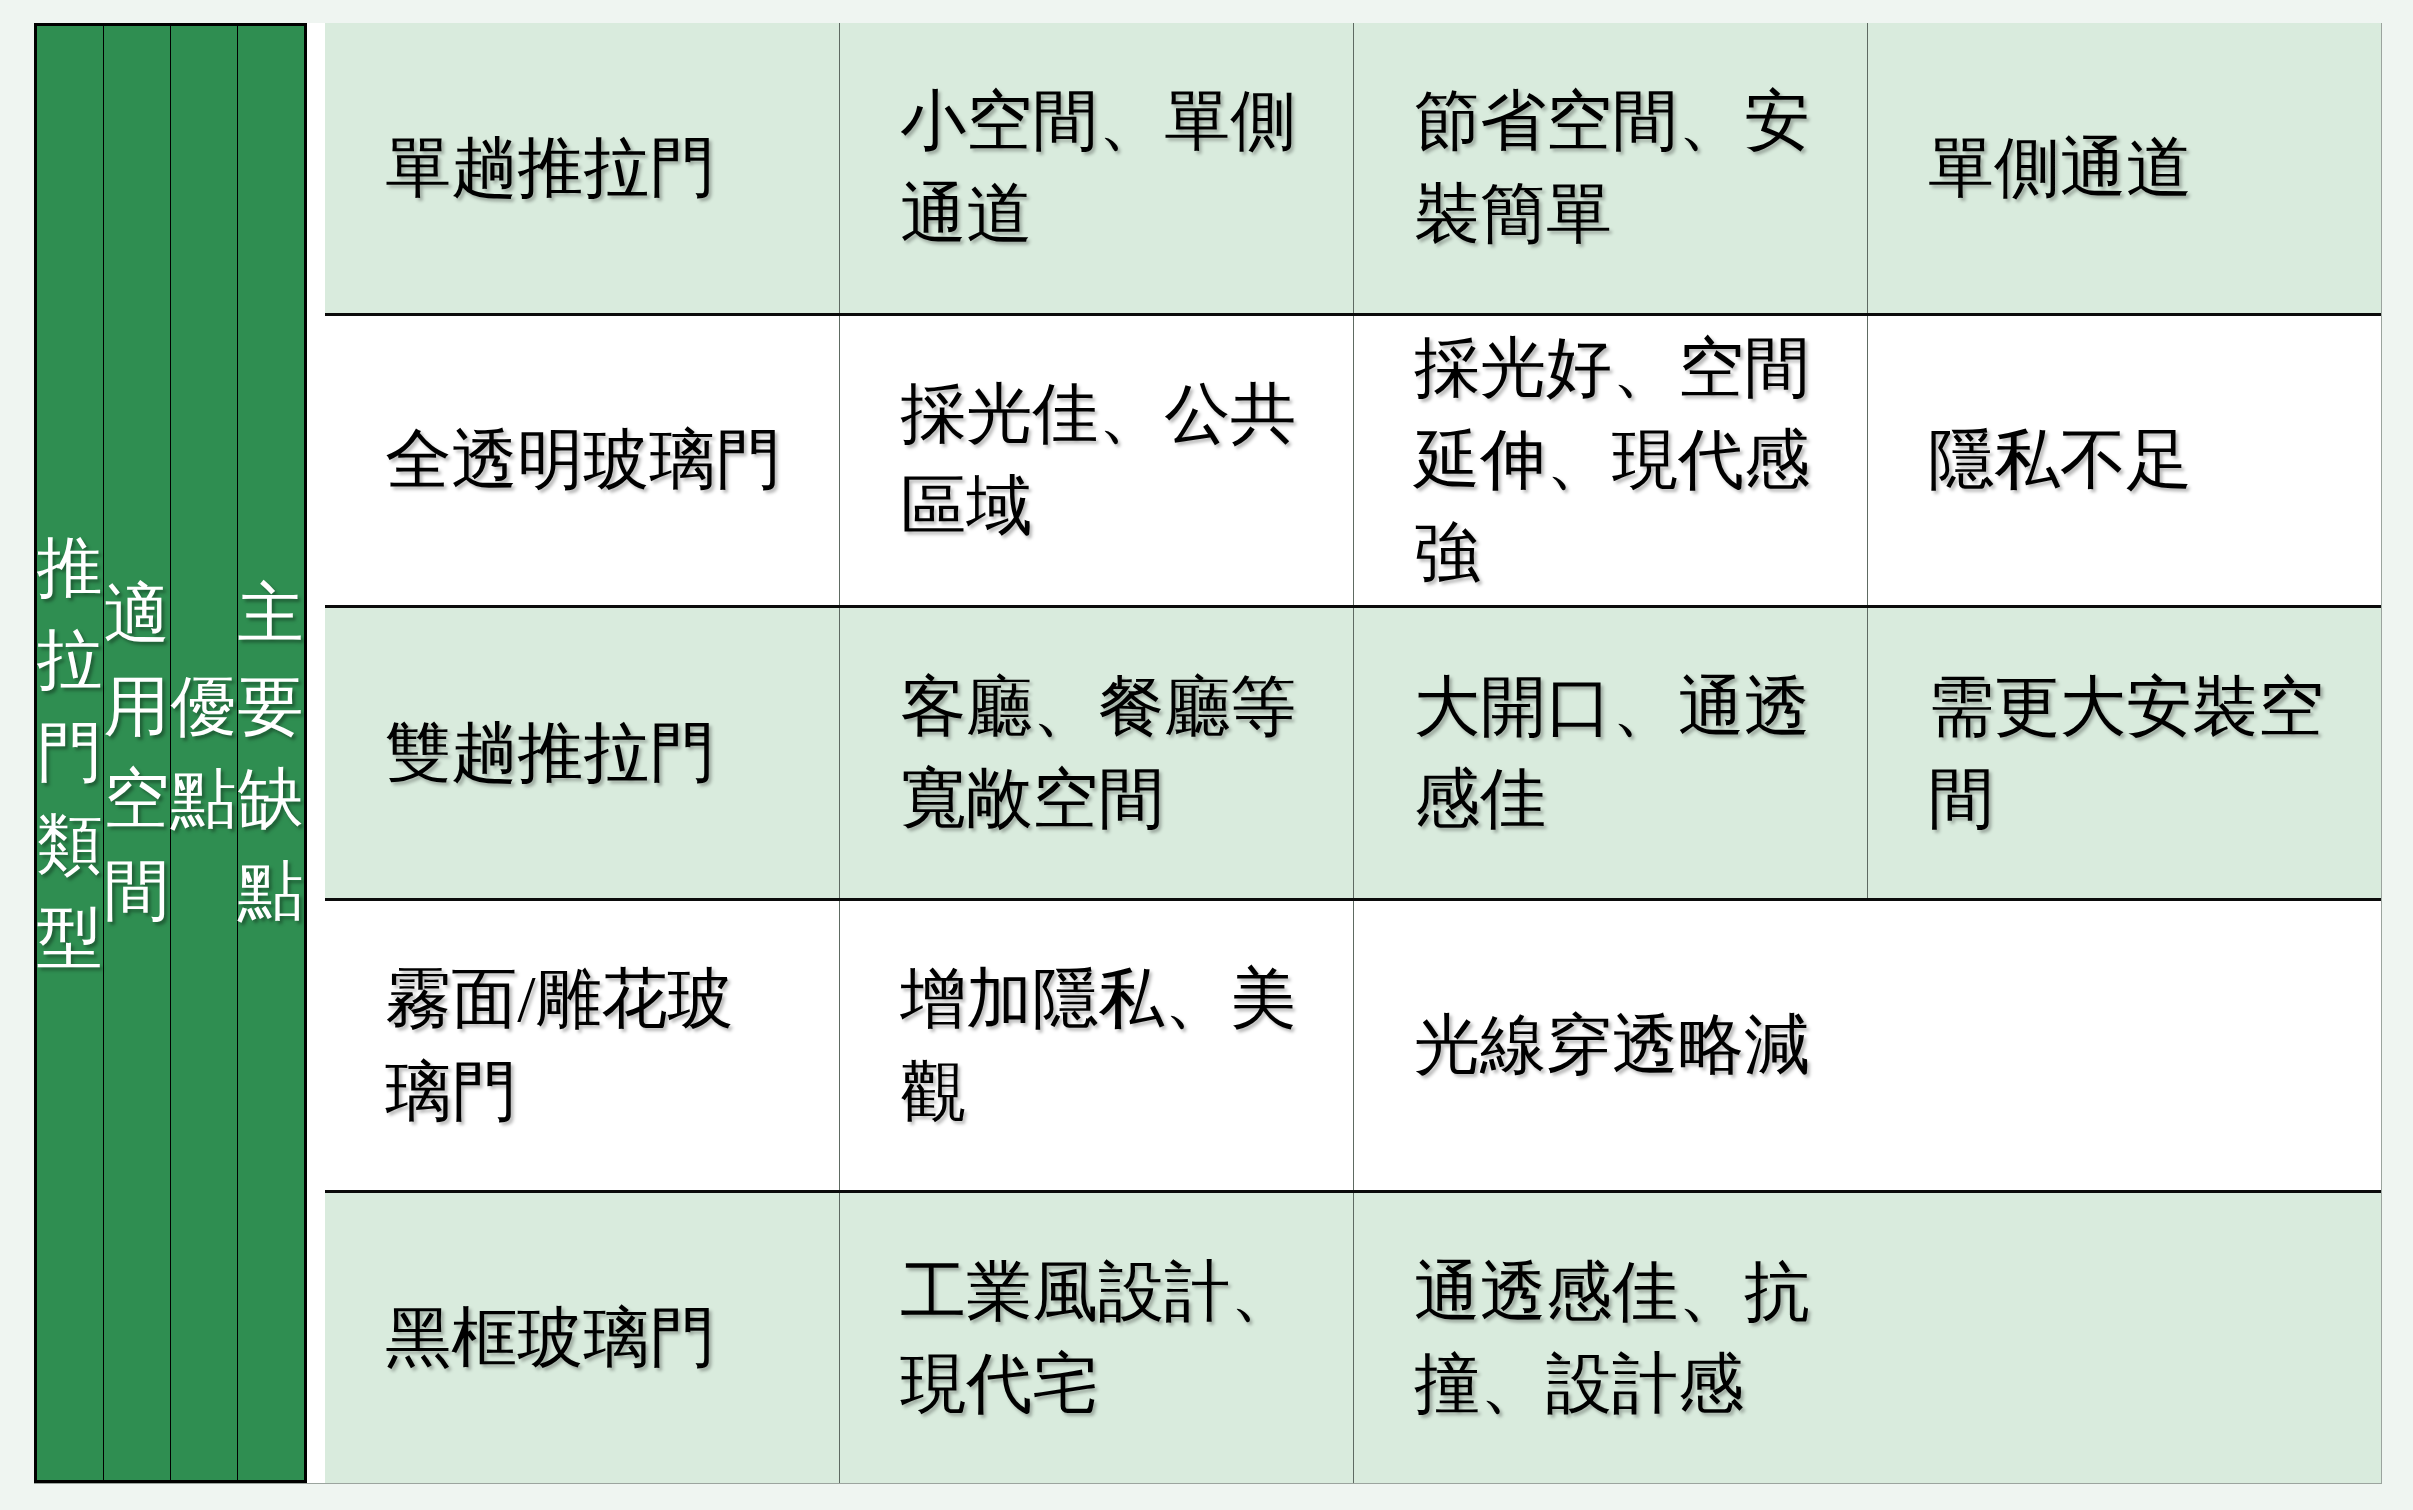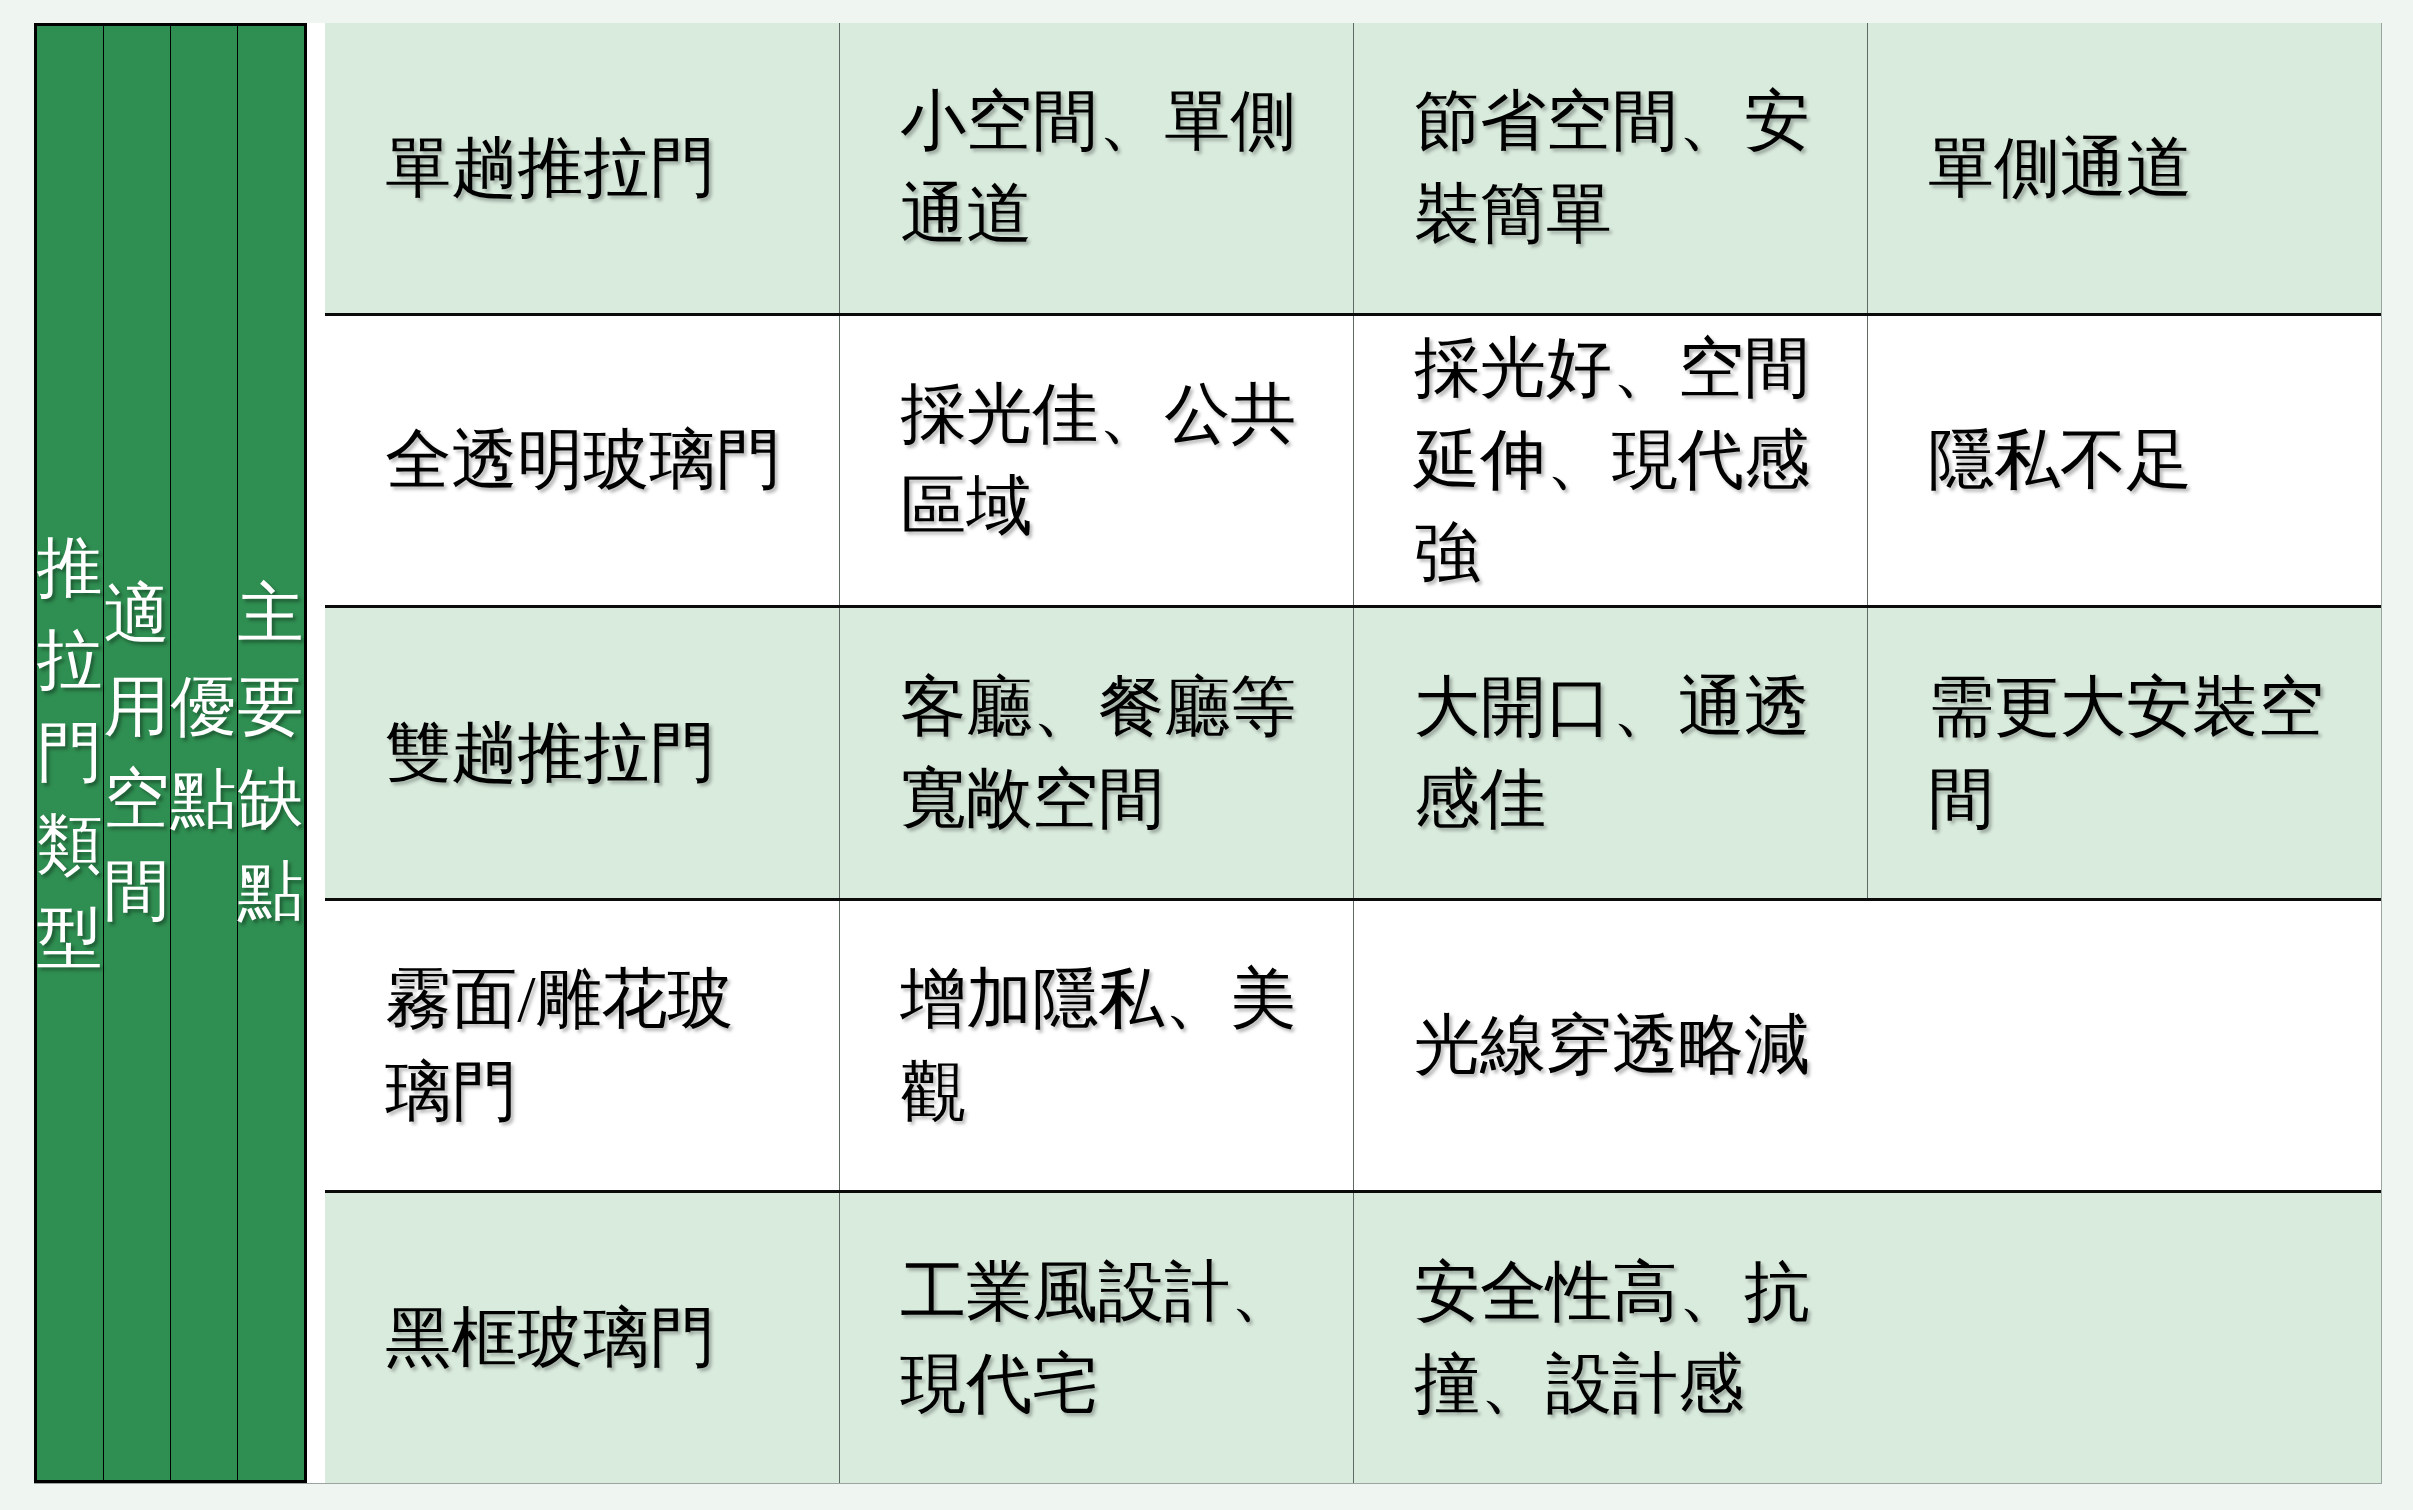--- a/index.html
+++ b/index.html
@@ -99,17 +99,17 @@
       <div class="cell">需更大安裝空間</div>
     </div>
     <div class="row">
       <div class="cell">霧面/雕花玻璃門</div>
       <div class="cell">增加隱私、美觀</div>
       <div class="cell">光線穿透略減</div>
     </div>
     <div class="row">
       <div class="cell">黑框玻璃門</div>
       <div class="cell">工業風設計、現代宅</div>
-      <div class="cell">安全性高、抗撞、設計感</div>
+      <div class="cell">通透感佳、抗撞、設計感</div>
     </div>
   </div>
 </div>
 
 
 </body></html>

